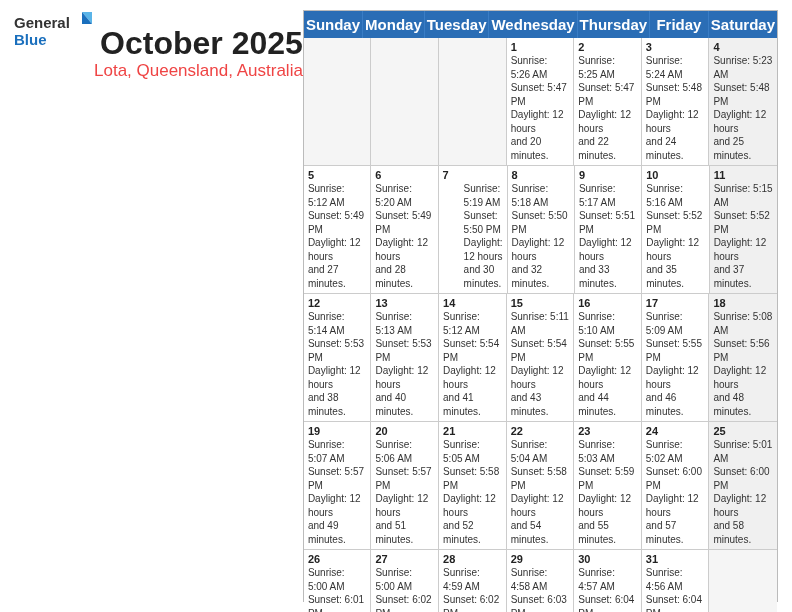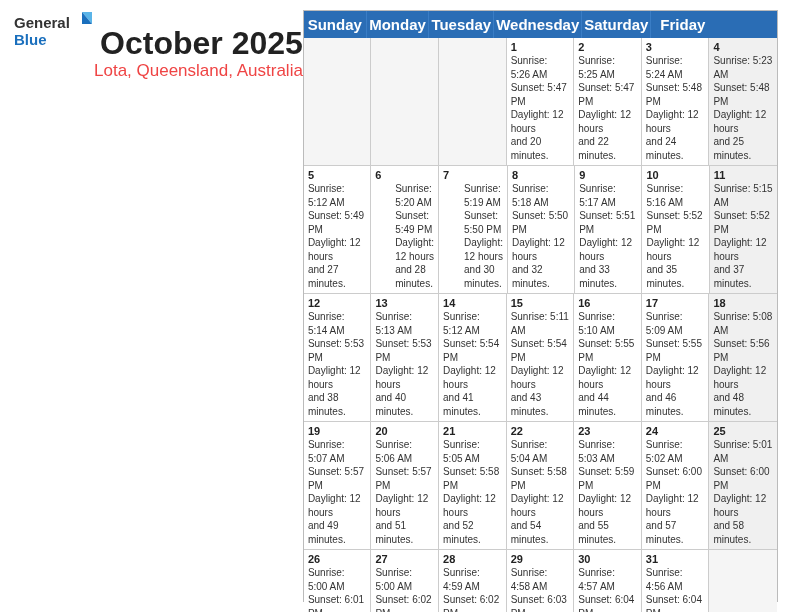--- a/index.html
+++ b/index.html
@@ -119,22 +119,23 @@
       <div class="location">Lota, Queensland, Australia</div>
     </div>
   </div>
 
   <div class="calendar">
     <div class="cal-header">
     <div class="cal-header-cell">Sunday</div>
         <div class="cal-header-cell">Monday</div>
         <div class="cal-header-cell">Tuesday</div>
         <div class="cal-header-cell">Wednesday</div>
+        <div class="cal-header-cell">Thursday</div>
+        <div class="cal-header-cell">Friday</div>
         <div class="cal-header-cell">Saturday</div>
-        <div class="cal-header-cell">Friday</div>
       </div>
     <div class="cal-body">
     <div class="cal-row">
           <div class="cal-cell empty"></div>
           <div class="cal-cell empty"></div>
           <div class="cal-cell empty"></div>
           <div class="cal-cell">
             <div class="day-num">1</div>
             <div class="day-detail" style="white-space: pre-line;">Sunrise: 5:26 AM
 Sunset: 5:47 PM
@@ -166,21 +167,21 @@
         <div class="cal-row">
           <div class="cal-cell">
             <div class="day-num">5</div>
             <div class="day-detail" style="white-space: pre-line;">Sunrise: 5:12 AM
 Sunset: 5:49 PM
 Daylight: 12 hours
 and 27 minutes.</div>
           </div>
           <div class="cal-cell">
             <div class="day-num">6</div>
-            <div class="day-detail" style="white-space: pre-line; margin-left: 20px;">Sunrise: 5:20 AM
+            <div class="day-detail" style="white-space: pre-line;">Sunrise: 5:20 AM
 Sunset: 5:49 PM
 Daylight: 12 hours
 and 28 minutes.</div>
           </div>
           <div class="cal-cell">
             <div class="day-num">7</div>
             <div class="day-detail" style="white-space: pre-line; margin-left: 21px;">Sunrise: 5:19 AM
 Sunset: 5:50 PM
 Daylight: 12 hours
 and 30 minutes.</div>

